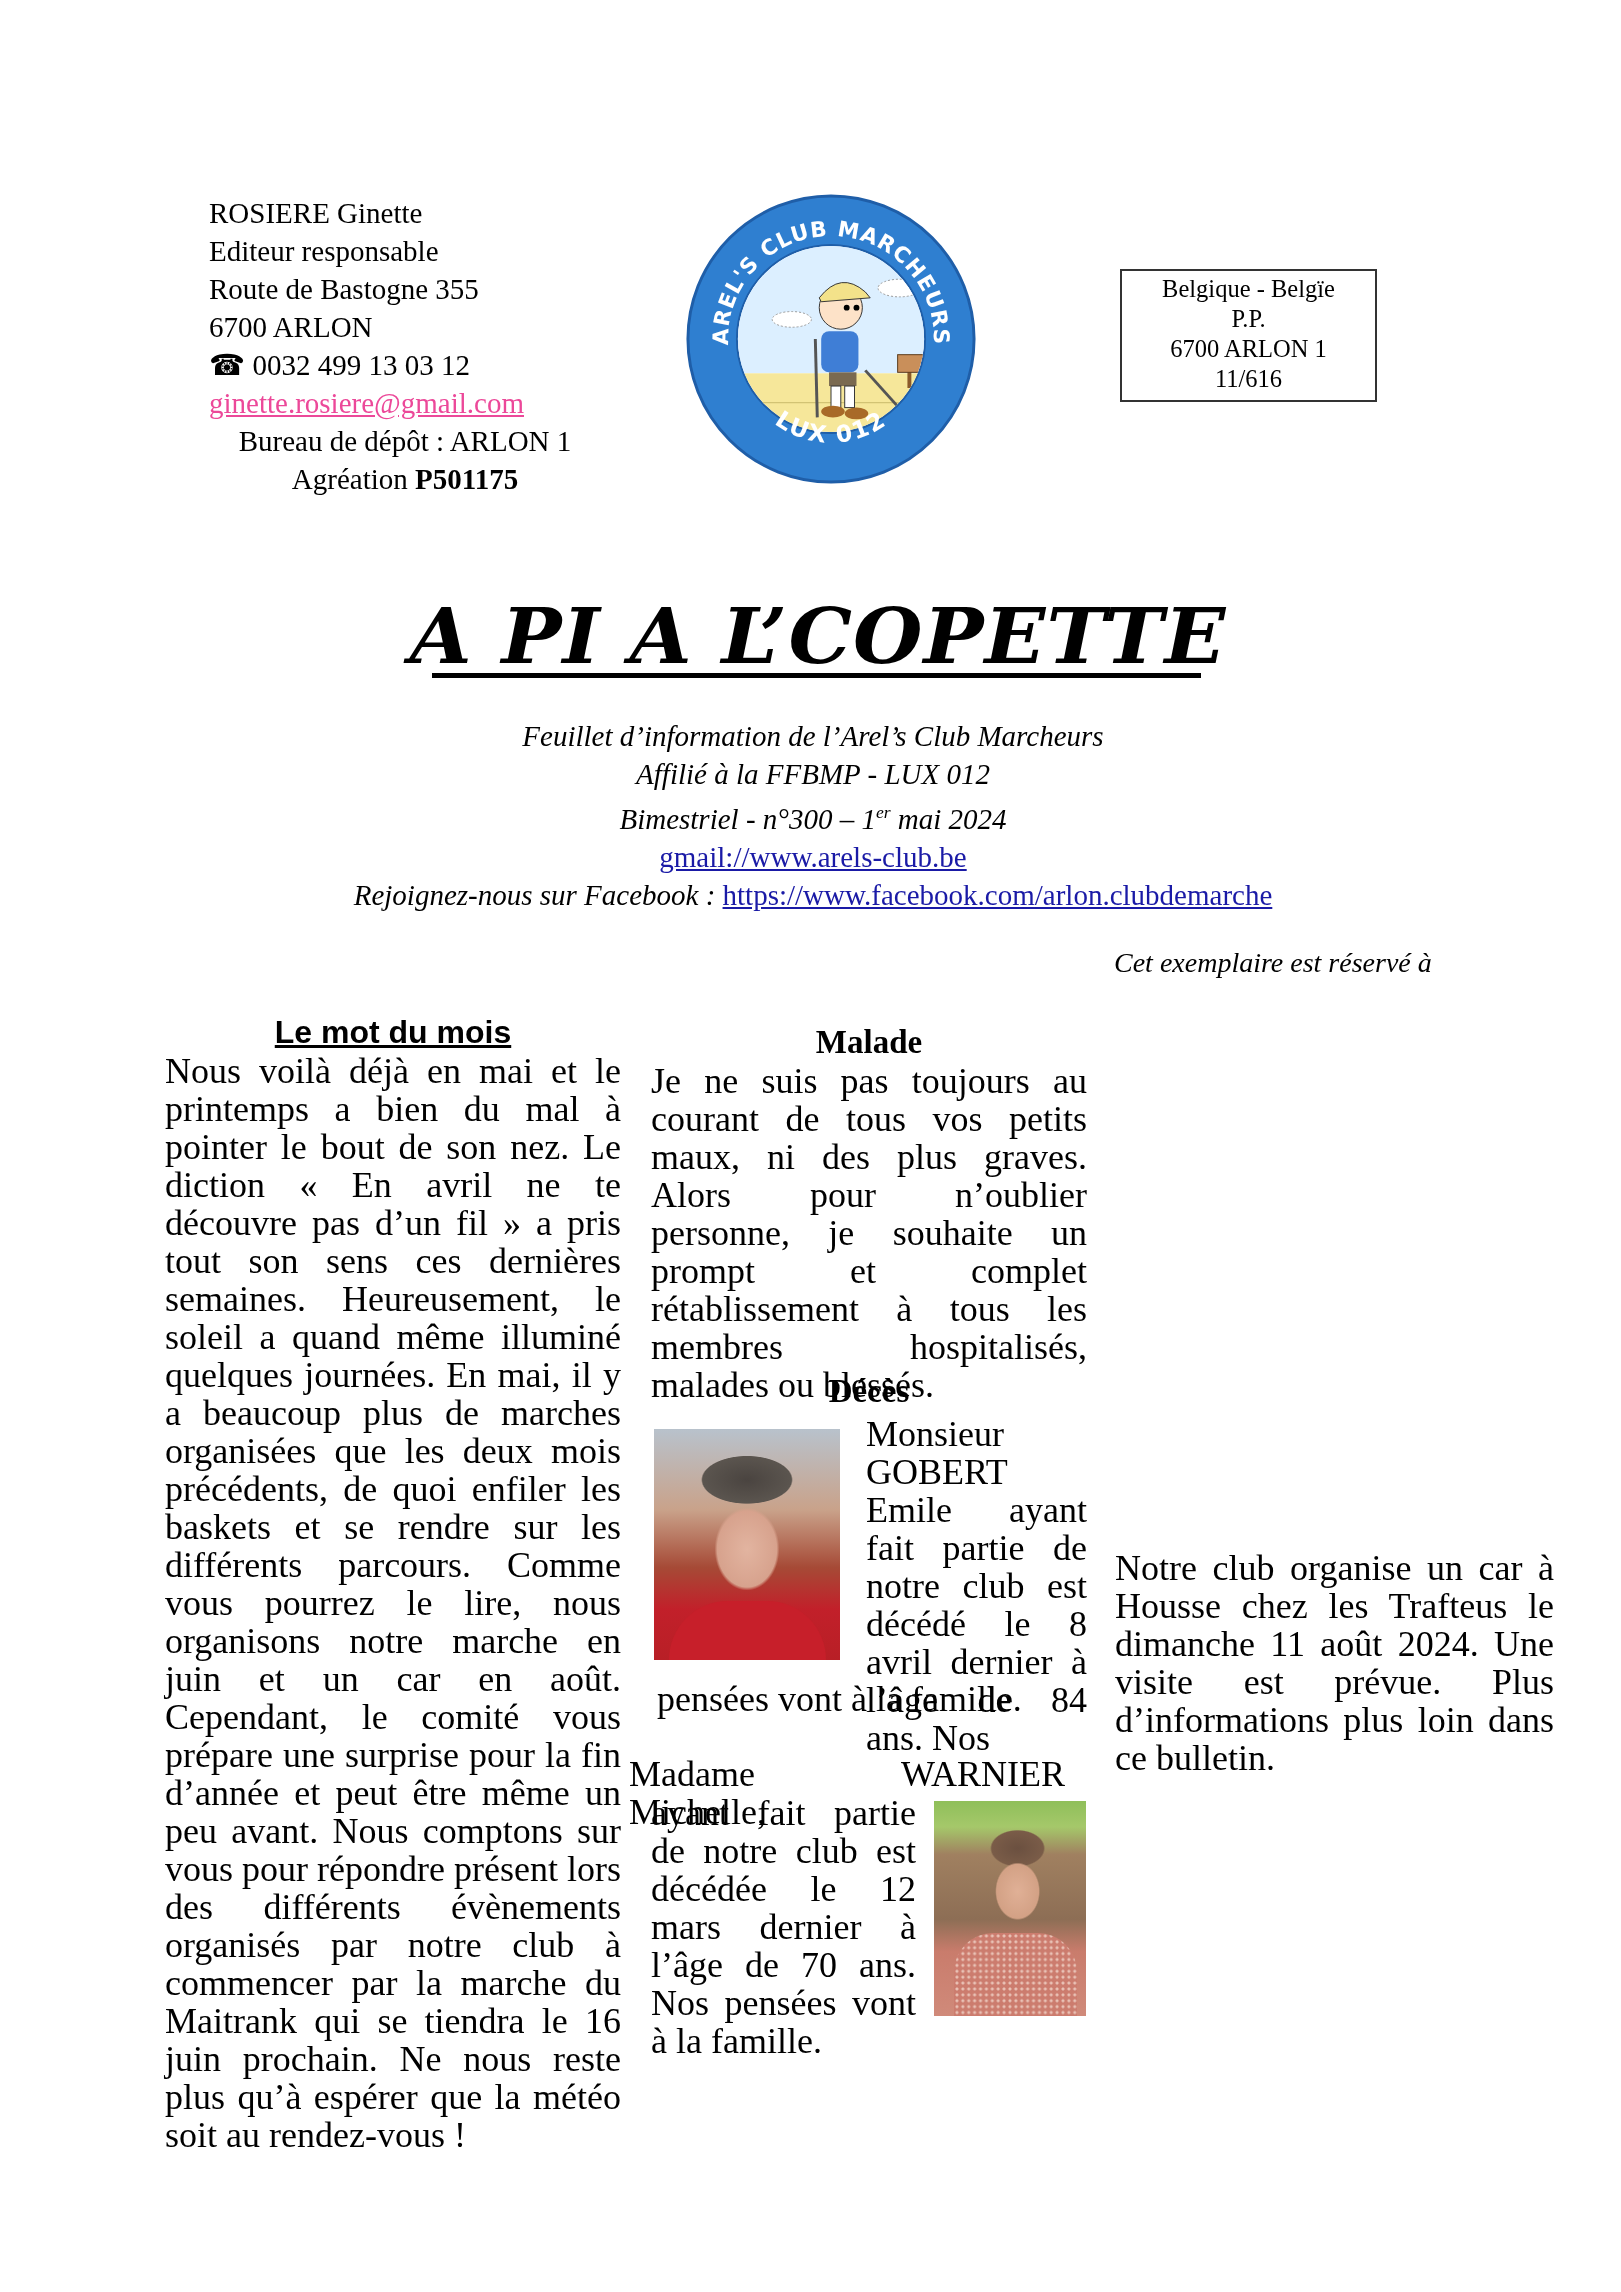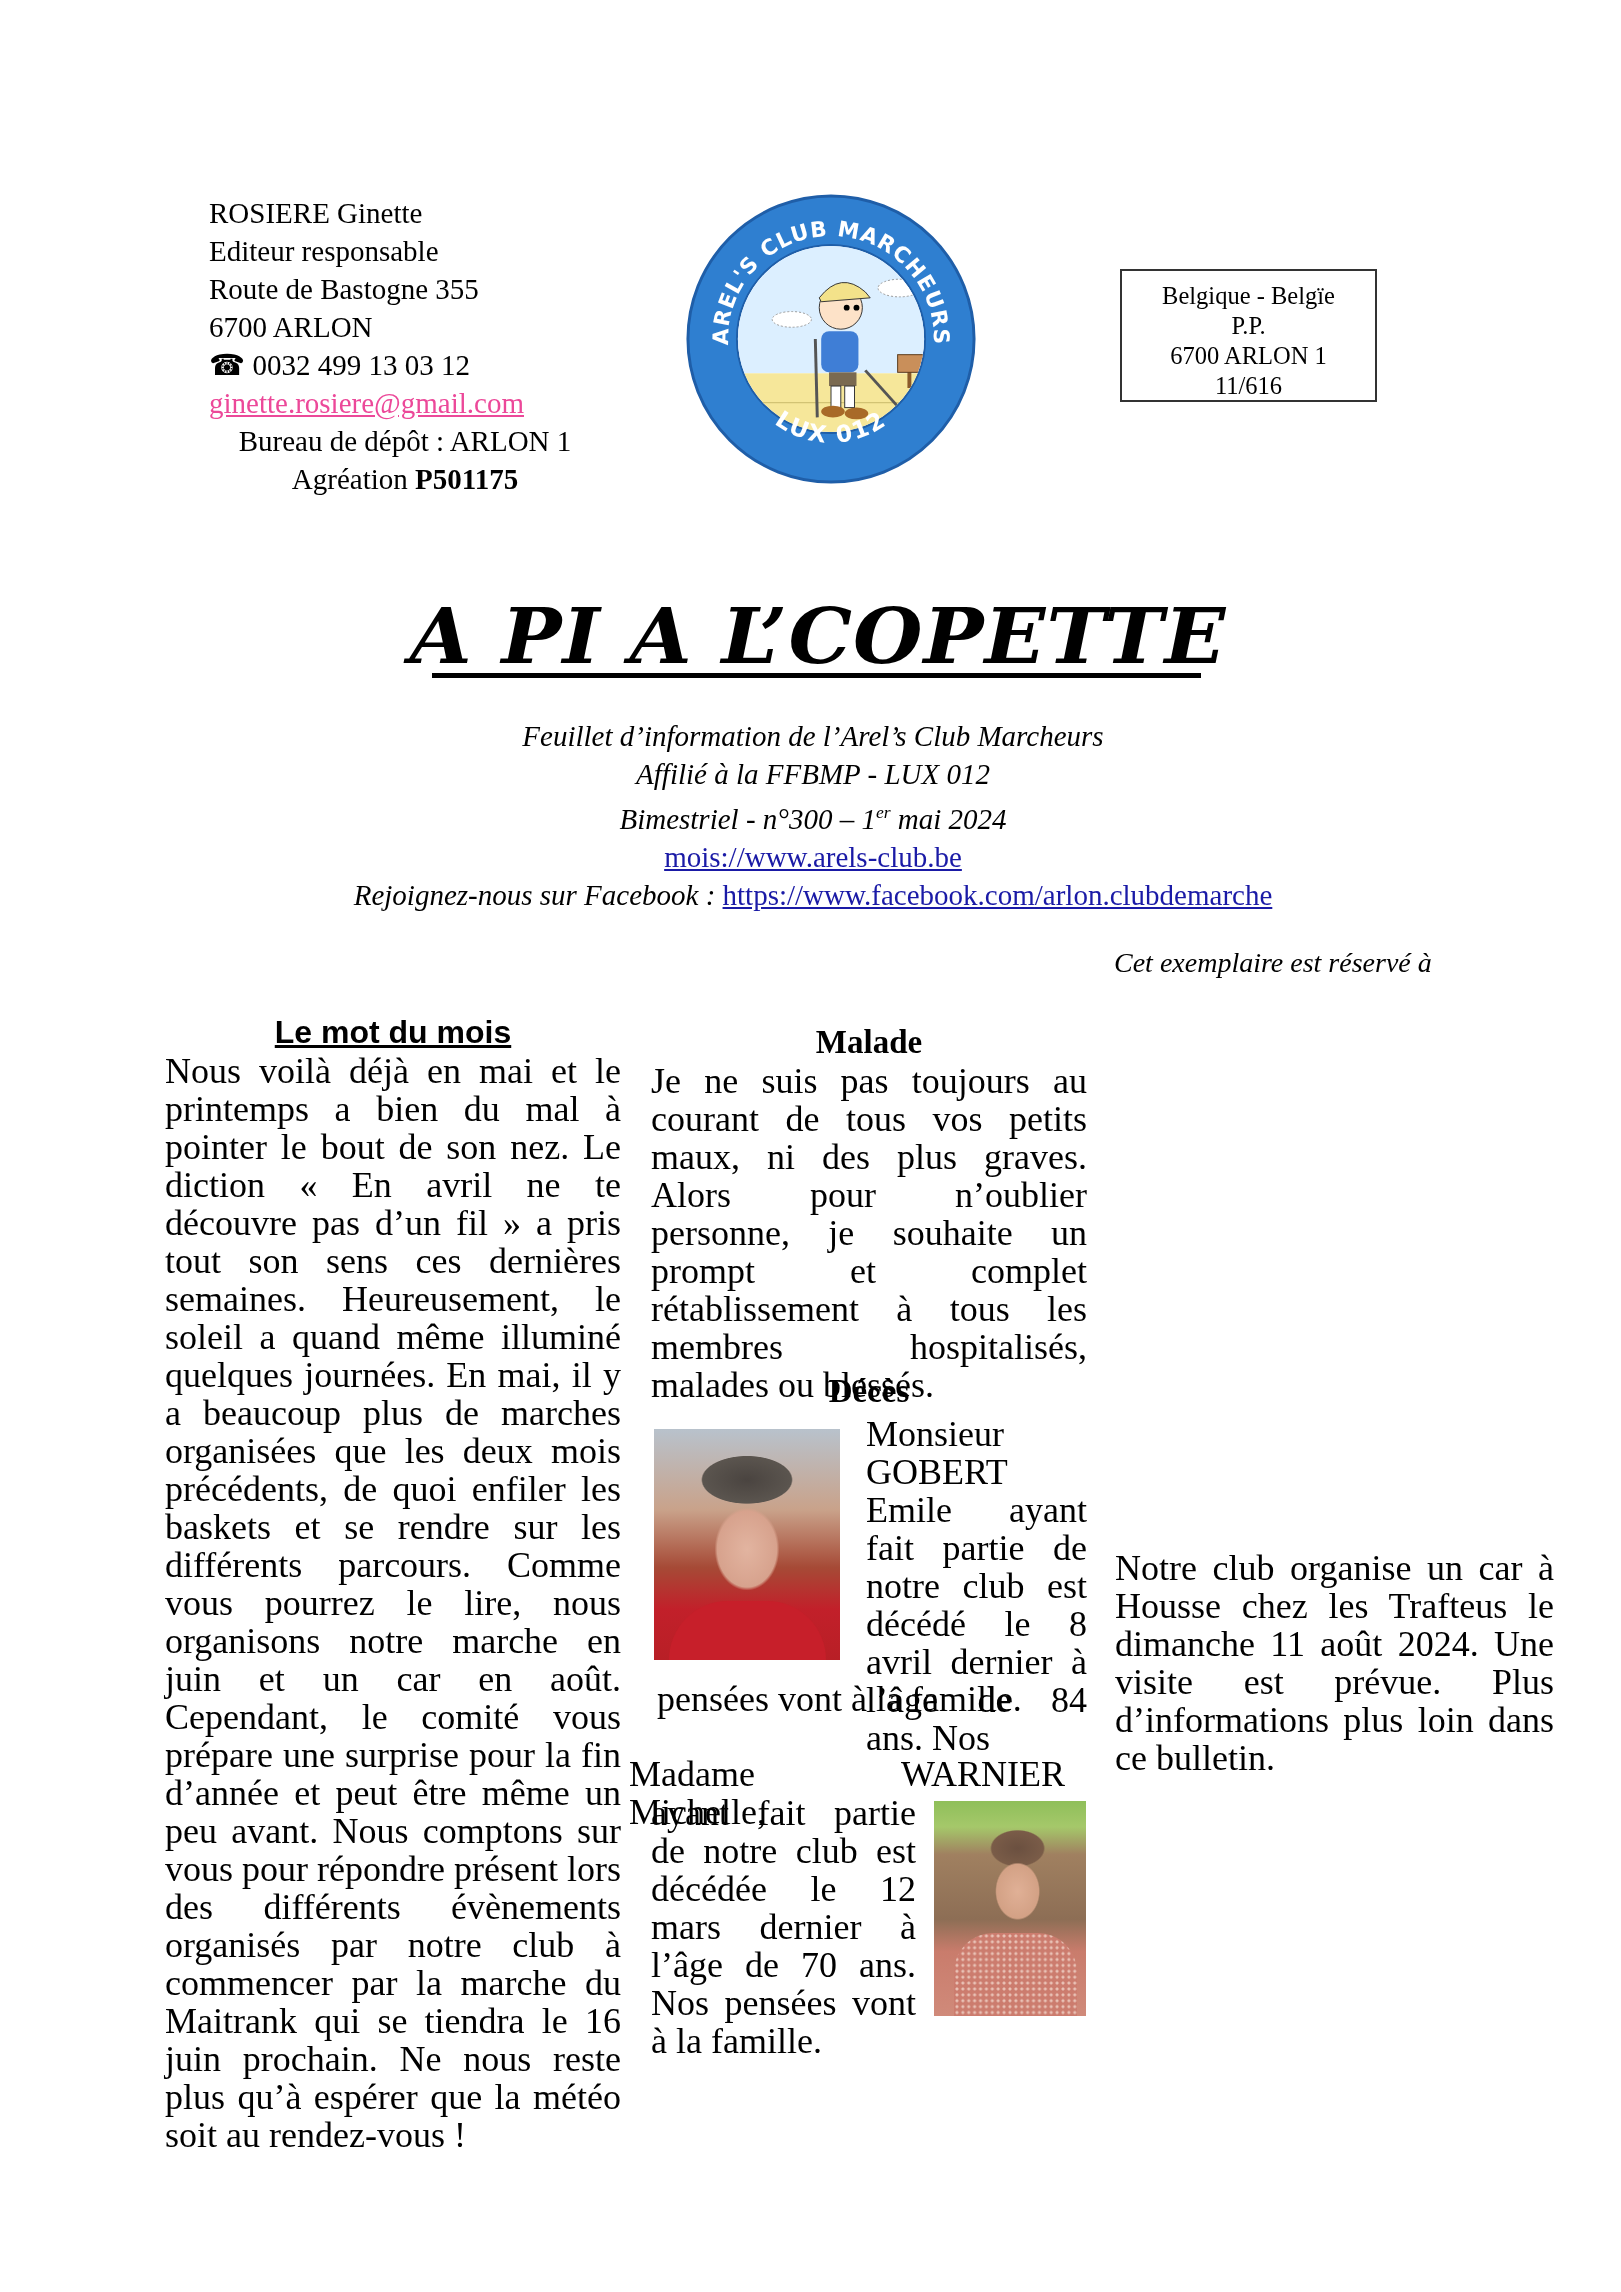--- a/index.html
+++ b/index.html
@@ -16,21 +16,21 @@
   .publisher .center-line { display: block; text-align: center; width: 392px; white-space: nowrap; }
   .publisher b { font-weight: bold; }
 
   
   .logo { left: 684px; top: 192px; width: 294px; height: 294px; }
 
   
   .postage {
     left: 1120px; top: 269px; width: 257px; height: 133px;
     border: 2px solid #333; box-sizing: border-box;
-    font-size: 24.5px; line-height: 30px; text-align: center; padding-top: 10px;
+    font-size: 24.5px; line-height: 30px; text-align: center; padding-top: 3px;
   }
   .postage span { display: block; }
 
   
   .title {
     left: 421px; top: 596px; width: 794px; height: 88px;
     font-family: "DejaVu Serif", serif; font-weight: bold; font-style: italic;
     font-size: 76px; letter-spacing: 1px; text-align: center; line-height: 82px;
     transform: scaleX(1.05);
   }
@@ -149,21 +149,21 @@
   <span>11/616</span>
 </div>
 
 <div class="abs title">A PI A L’COPETTE</div>
 <div class="abs title-rule"></div>
 
 <div class="abs subtitle">
   <span class="l">Feuillet d’information de l’Arel’s Club Marcheurs</span>
   <span class="l">Affilié à la FFBMP - LUX 012</span>
   <span class="l"><span>Bimestriel - n°300 – 1</span><sup>er</sup><span> mai 2024</span></span>
-  <span class="l"><a>mois://www.arels-club.be</a></span>
+  <span class="l"><a>gmail://www.arels-club.be</a></span>
   <span class="l"><span>Rejoignez-nous sur Facebook : </span><a>https://www.facebook.com/arlon.clubdemarche</a></span>
 </div>
 
 <div class="abs reserved">Cet exemplaire est réservé à</div>
 
 <div class="abs col1">
   <div class="col-heading ul">Le mot du mois</div>
   <div class="para">Nous voilà déjà en mai et le printemps a bien du mal à pointer le bout de son nez. Le diction « En avril ne te découvre pas d’un fil » a pris tout son sens ces dernières semaines. Heureusement, le soleil a quand même illuminé quelques journées. En mai, il y a beaucoup plus de marches organisées que les deux mois précédents, de quoi enfiler les baskets et se rendre sur les différents parcours. Comme vous pourrez le lire, nous organisons notre marche en juin et un car en août. Cependant, le comité vous prépare une surprise pour la fin d’année et peut être même un peu avant. Nous comptons sur vous pour répondre présent lors des différents évènements organisés par notre club à commencer par la marche du Maitrank qui se tiendra le 16 juin prochain. Ne nous reste plus qu’à espérer que la météo soit au rendez-vous !</div>
 </div>
 

